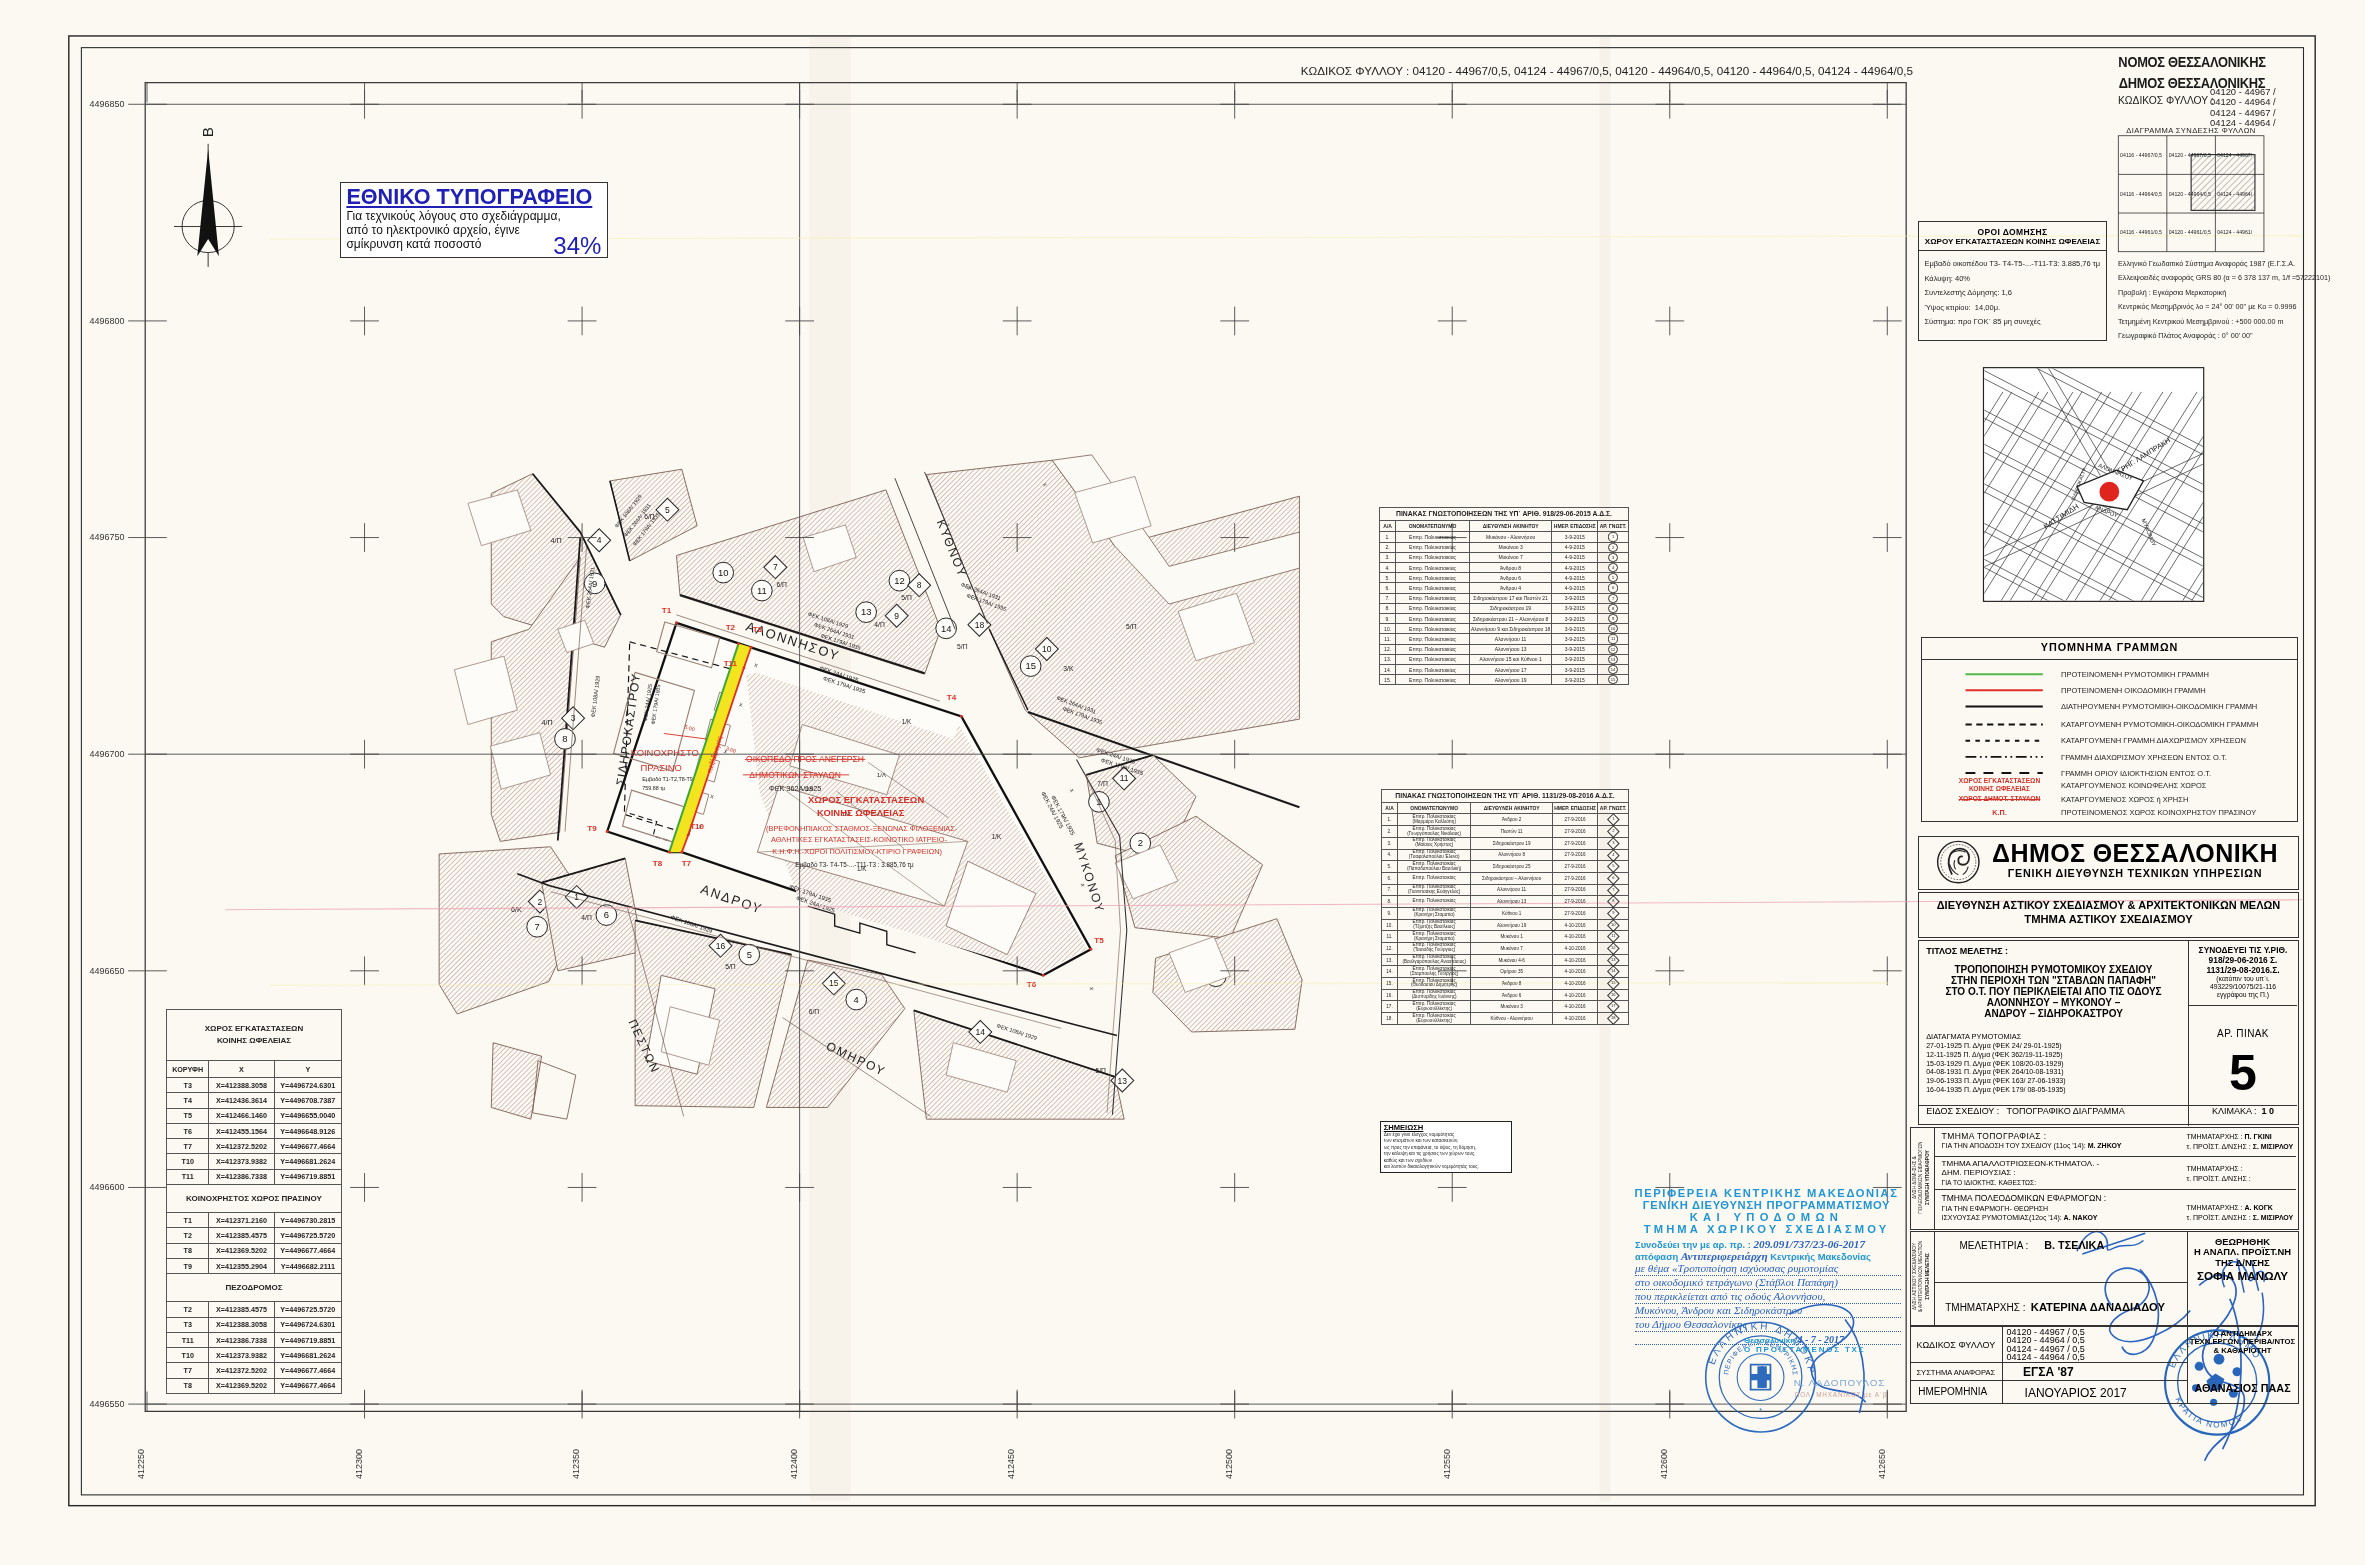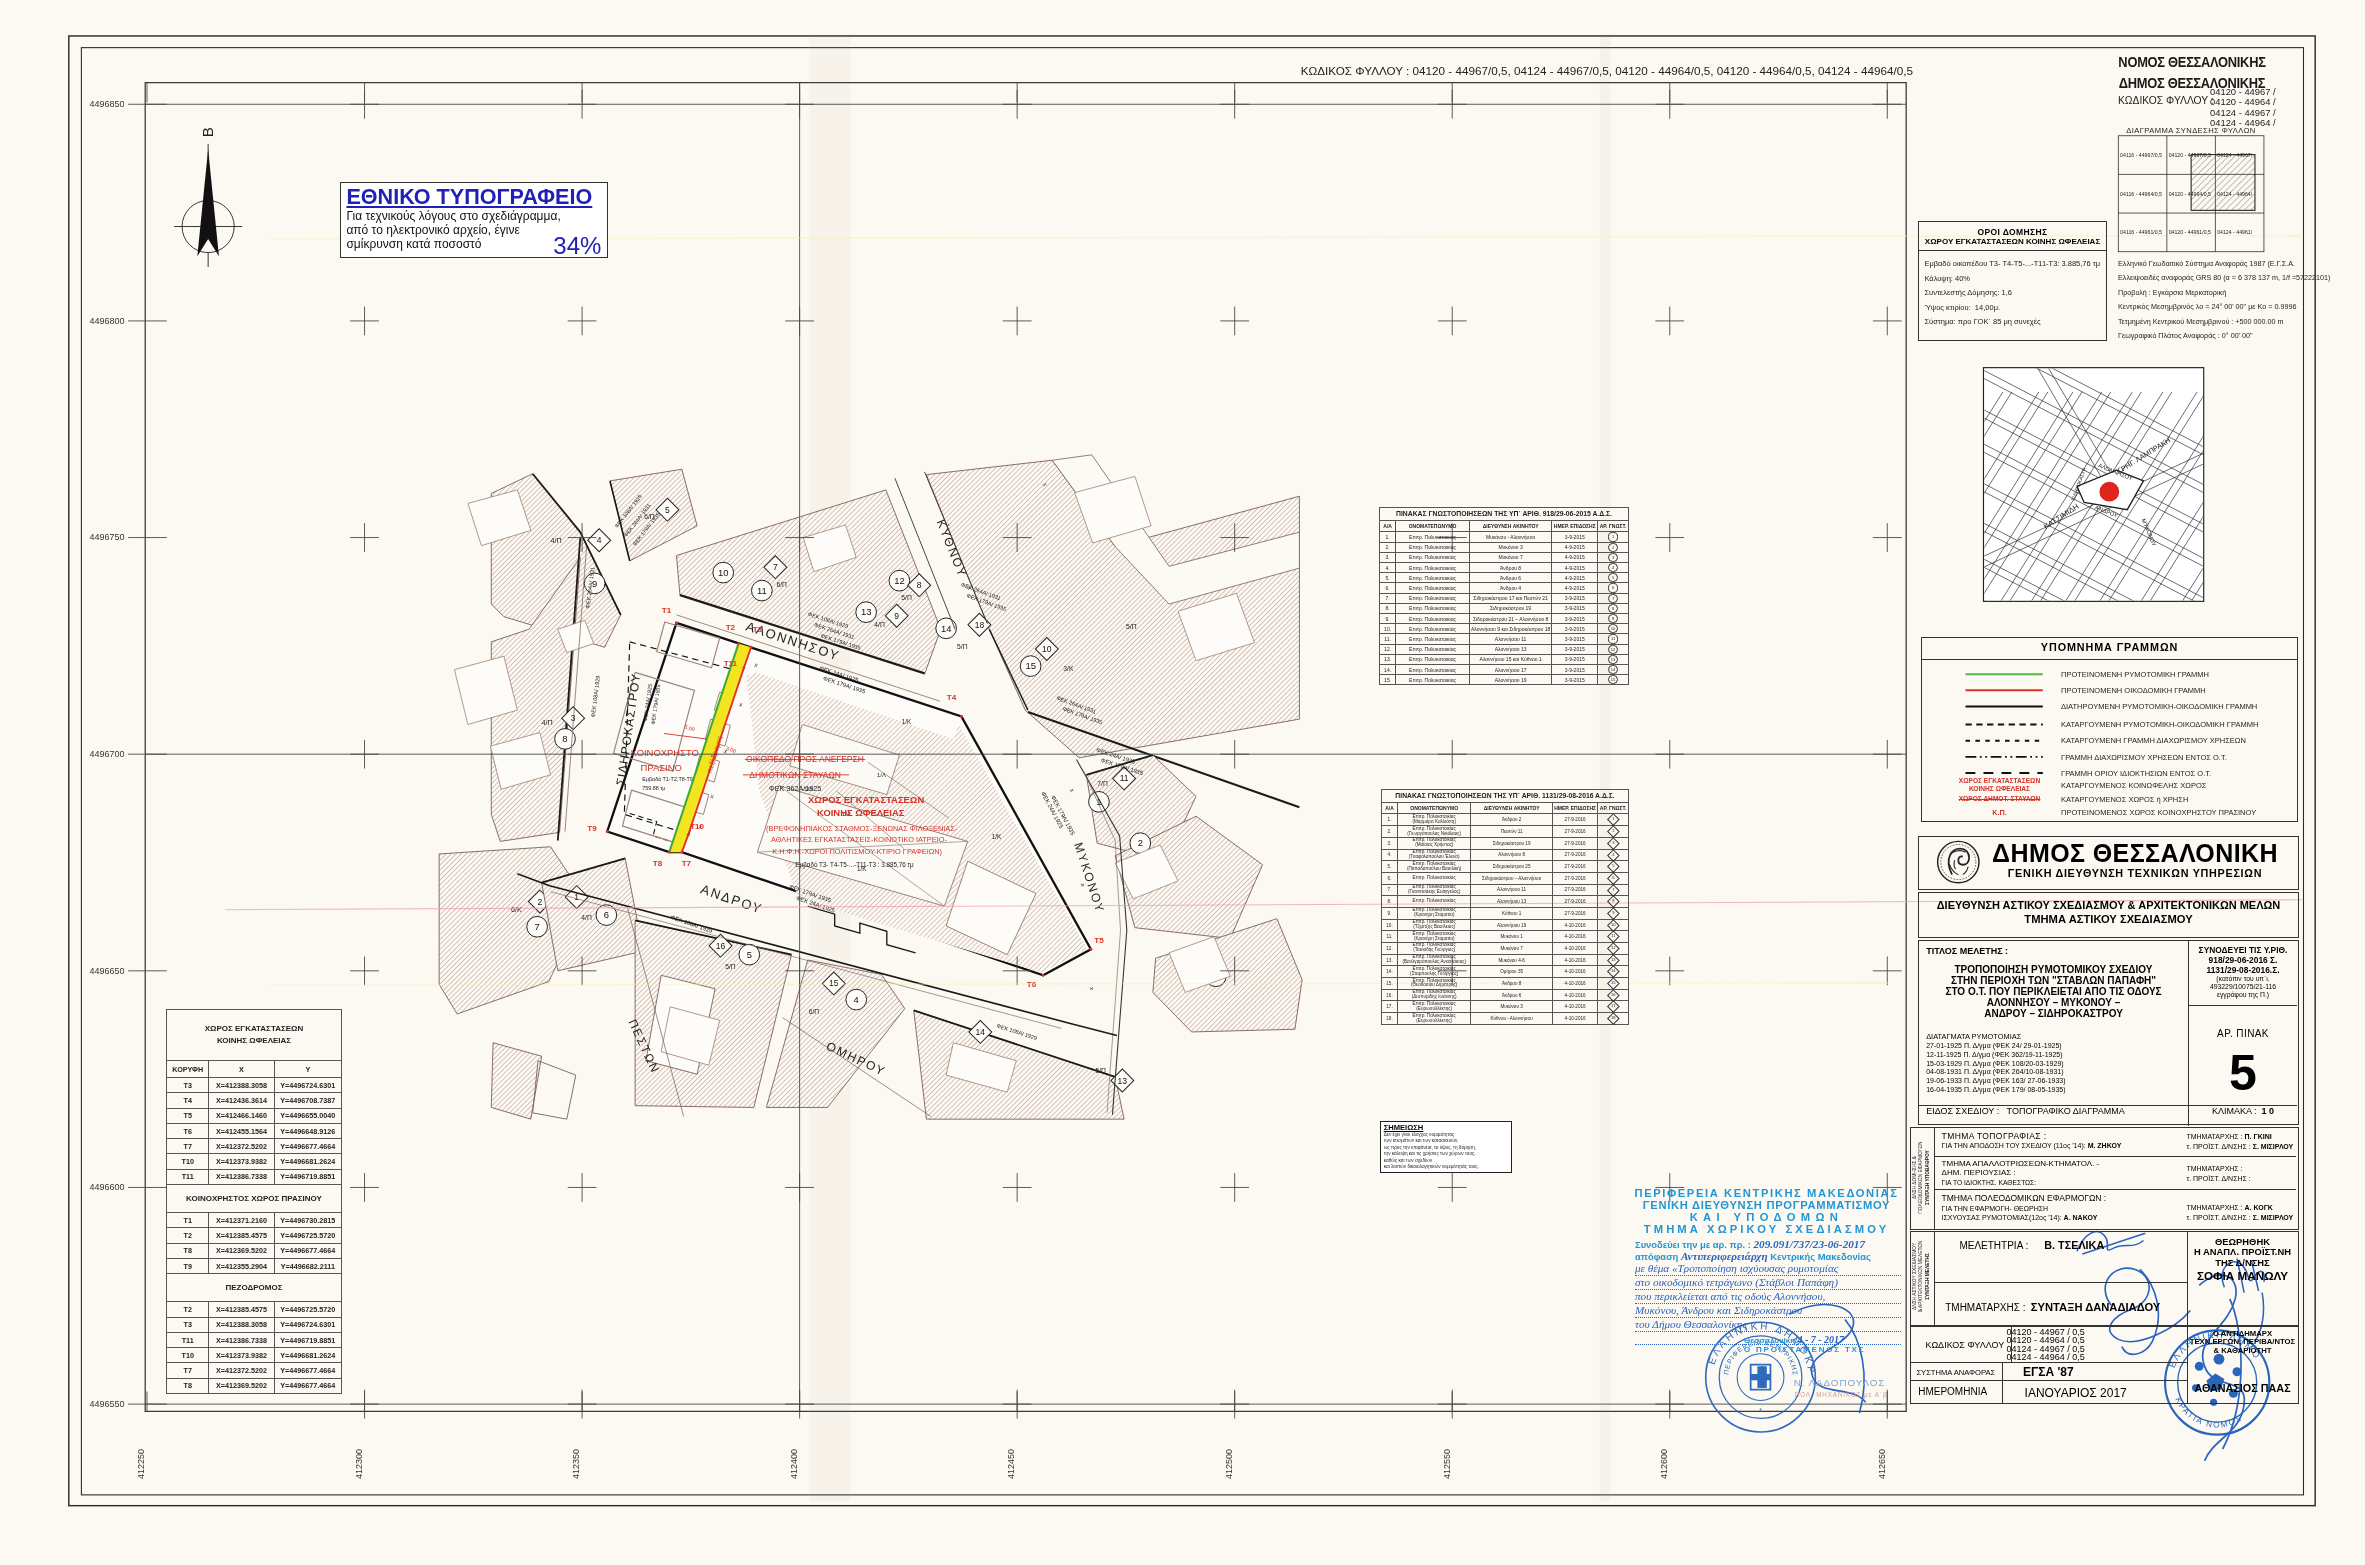--- a/index.html
+++ b/index.html
@@ -738,29 +738,29 @@
     <div class="abs" style="left:23.4px;top:61px;width:362px;height:39px;border-top:0.9px solid #333;">
       <div style="font-size:8.5px;padding:2.7px 0 0 7.2px;">ΤΜΗΜΑ ΠΟΛΕΟΔΟΜΙΚΩΝ ΕΦΑΡΜΟΓΩΝ :</div>
       <div style="font-size:7px;padding:0.9px 0 0 7.2px;line-height:9px;">ΓΙΑ ΤΗΝ ΕΦΑΡΜΟΓΗ- ΘΕΩΡΗΣΗ<br>ΙΣΧΥΟΥΣΑΣ ΡΥΜΟΤΟΜΙΑΣ(12ος '14): <b>Α. ΝΑΚΟΥ</b></div>
       <div class="abs" style="left:252px;top:12.6px;width:112px;font-size:7px;line-height:10px;">ΤΜΗΜΑΤΑΡΧΗΣ : <b>Α. ΚΟΓΚ</b><br>τ. ΠΡΟΪΣΤ. Δ/ΝΣΗΣ : <b>Σ. ΜΙΣΙΡΛΟΥ</b></div>
     </div>
   </div>
 
 <div class="abs" style="left:1910px;top:1231px;width:387px;height:93px;border:1.3px solid #333;">
     <div class="abs" style="left:0;top:0;width:22.5px;height:93px;border-right:0.9px solid #333;overflow:hidden;"></div>
     <div class="abs" style="left:23.4px;top:0;width:253px;height:50px;border-right:1.1px solid #333;"><span style="font-size:10px;margin-left:25px;line-height:27px;">ΜΕΛΕΤΗΤΡΙΑ :</span><span style="font-size:10.8px;font-weight:bold;margin-left:16px;">Β. ΤΣΕΛΙΚΑ</span></div>
-    <div class="abs" style="left:23.4px;top:50px;width:253px;height:42px;border-top:0.9px solid #333;border-right:1.1px solid #333;"><span style="font-size:10px;margin-left:10.8px;line-height:50px;">ΤΜΗΜΑΤΑΡΧΗΣ :</span><span style="font-size:11.2px;font-weight:bold;margin-left:5.4px;">ΣΥΝΤΑΞΗ ΔΑΝΑΔΙΑΔΟΥ</span></div>
+    <div class="abs" style="left:23.4px;top:50px;width:253px;height:42px;border-top:0.9px solid #333;border-right:1.1px solid #333;"><span style="font-size:10px;margin-left:10.8px;line-height:50px;">ΤΜΗΜΑΤΑΡΧΗΣ :</span><span style="font-size:11.2px;font-weight:bold;margin-left:5.4px;">ΚΑΤΕΡΙΝΑ ΔΑΝΑΔΙΑΔΟΥ</span></div>
     <div class="abs" style="left:277px;top:0;width:109px;height:93px;text-align:center;">
       <div style="font-size:9.4px;font-weight:bold;line-height:10.8px;margin-top:4.5px;">ΘΕΩΡΗΘΗΚ<br>Η ΑΝΑΠΛ. ΠΡΟΪΣΤ.ΝΗ<br>ΤΗΣ Δ/ΝΣΗΣ</div>
       <div style="font-size:11.7px;font-weight:bold;">ΣΟΦΙΑ ΜΑΝΩΛΥ</div>
     </div>
   </div>
 
 <div class="abs" style="left:1910px;top:1326px;width:387px;height:76px;border:1.3px solid #333;">
-    <div class="abs" style="left:9px;top:0;width:91px;height:35px;border-right:0.9px solid #333;">
+    <div class="abs" style="left:0;top:0;width:91px;height:35px;border-right:0.9px solid #333;">
       <div style="font-size:9px;padding:12.6px 0 0 5.4px;white-space:nowrap;">ΚΩΔΙΚΟΣ ΦΥΛΛΟΥ</div>
     </div>
     <div class="abs" style="left:92px;top:0;width:184px;height:35px;border-right:1.1px solid #333;">
       <div style="font-size:9px;line-height:8.5px;padding:0.9px 0 0 3.6px;">04120 - 44967 / 0,5<br>04120 - 44964 / 0,5<br>04124 - 44967 / 0,5<br>04124 - 44964 / 0,5</div>
     </div>
     <div class="abs" style="left:0;top:35px;width:91px;height:18px;border-right:0.9px solid #333;border-top:0.9px solid #333;">
       <div style="font-size:7.6px;padding:4.5px 0 0 5.4px;white-space:nowrap;">ΣΥΣΤΗΜΑ ΑΝΑΦΟΡΑΣ</div>
     </div>
     <div class="abs" style="left:92px;top:35px;width:184px;height:18px;border-right:1.1px solid #333;border-top:0.9px solid #333;">
       <div style="font-size:12px;font-weight:bold;padding:1.8px 0 0 20px;">ΕΓΣΑ '87</div>

